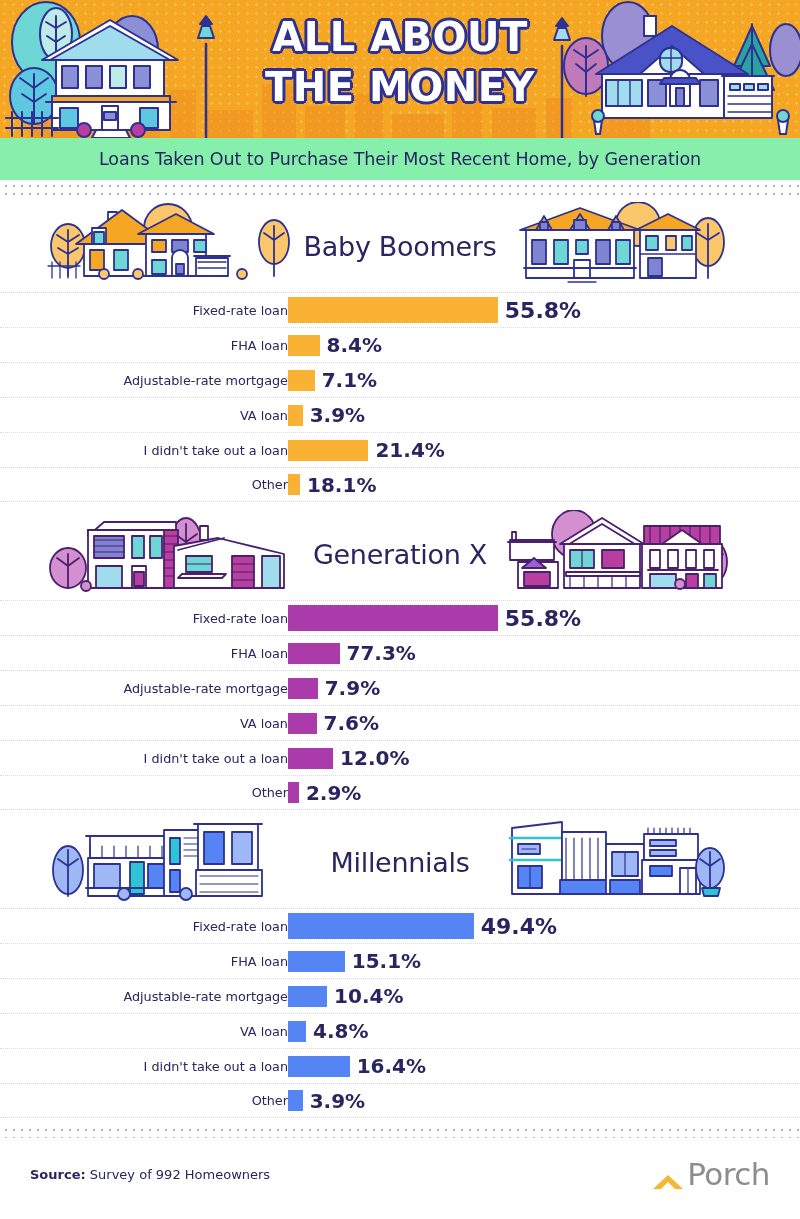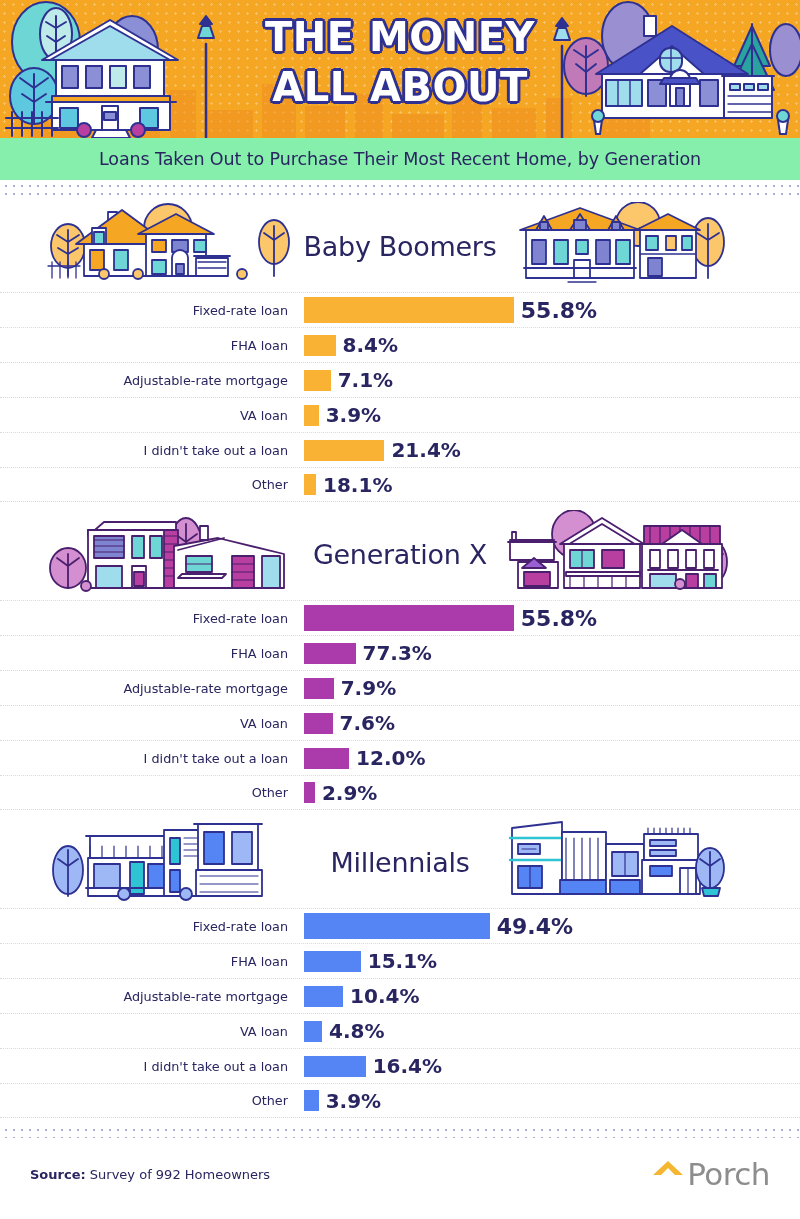--- a/index.html
+++ b/index.html
@@ -108,21 +108,21 @@
   .row-label {
     width: 288px;
     padding-left: 64px;
     text-align: right;
     font-family: "DejaVu Sans", sans-serif;
     font-size: 12.8px;
     color: #282560;
     white-space: nowrap;
     overflow: hidden;
   }
-  .bar-wrap { display: flex; align-items: center; margin-left: 16px; }
+  .bar-wrap { display: flex; align-items: center; margin-left: 0; }
   .bar { height: 21px; border-radius: 0; }
   .bar-value {
     margin-left: 7px;
     font-family: "DejaVu Sans", sans-serif;
     font-weight: bold;
     color: #282560;
     white-space: nowrap;
   }
   .row.big .bar { height: 26px; }
   .row.big .bar-value { font-size: 22px; }
@@ -141,21 +141,21 @@
     width: 800px; height: 72px;
     display: flex; align-items: center; justify-content: space-between;
     padding: 0 30px 0 30px;
   }
   .source {
     font-family: "DejaVu Sans", sans-serif;
     font-size: 13px;
     color: #282560;
   }
   .source b { font-weight: bold; }
-  .logo { display: flex; align-items: flex-start; gap: 2px; }
+  .logo { display: flex; align-items: flex-end; gap: 2px; }
   .logo-text {
     font-family: "DejaVu Sans", sans-serif;
     font-size: 31px;
     color: #8d8d8d;
     letter-spacing: -0.5px;
   }
 </style>
 </head>
 <body>
 
@@ -256,22 +256,22 @@
         <path d="M238 120 L248 120 L246 134 L240 134 Z" fill="#ffffff"></path>
         <circle cx="243" cy="116" r="6" fill="#6fd6d6"></circle>
 
         <path d="M22 46 L22 138" fill="none" stroke-width="2.5"></path>
         <path d="M14 40 L30 40 L26 28 L18 28 Z" fill="#9fdcec"></path>
         <path d="M16 26 L28 26 L22 18 Z" fill="#2e3192"></path>
       </g>
     </svg>
 
     <div class="header-title">
+      <span>ALL ABOUT</span>
       <span>THE MONEY</span>
-      <span>ALL ABOUT</span>
     </div>
   </div>
 
   <div class="subtitle-band">
     <div class="subtitle">Loans Taken Out to Purchase Their Most Recent Home, by Generation</div>
   </div>
 
   <div class="dot-band"></div>
 
   <div class="section">

